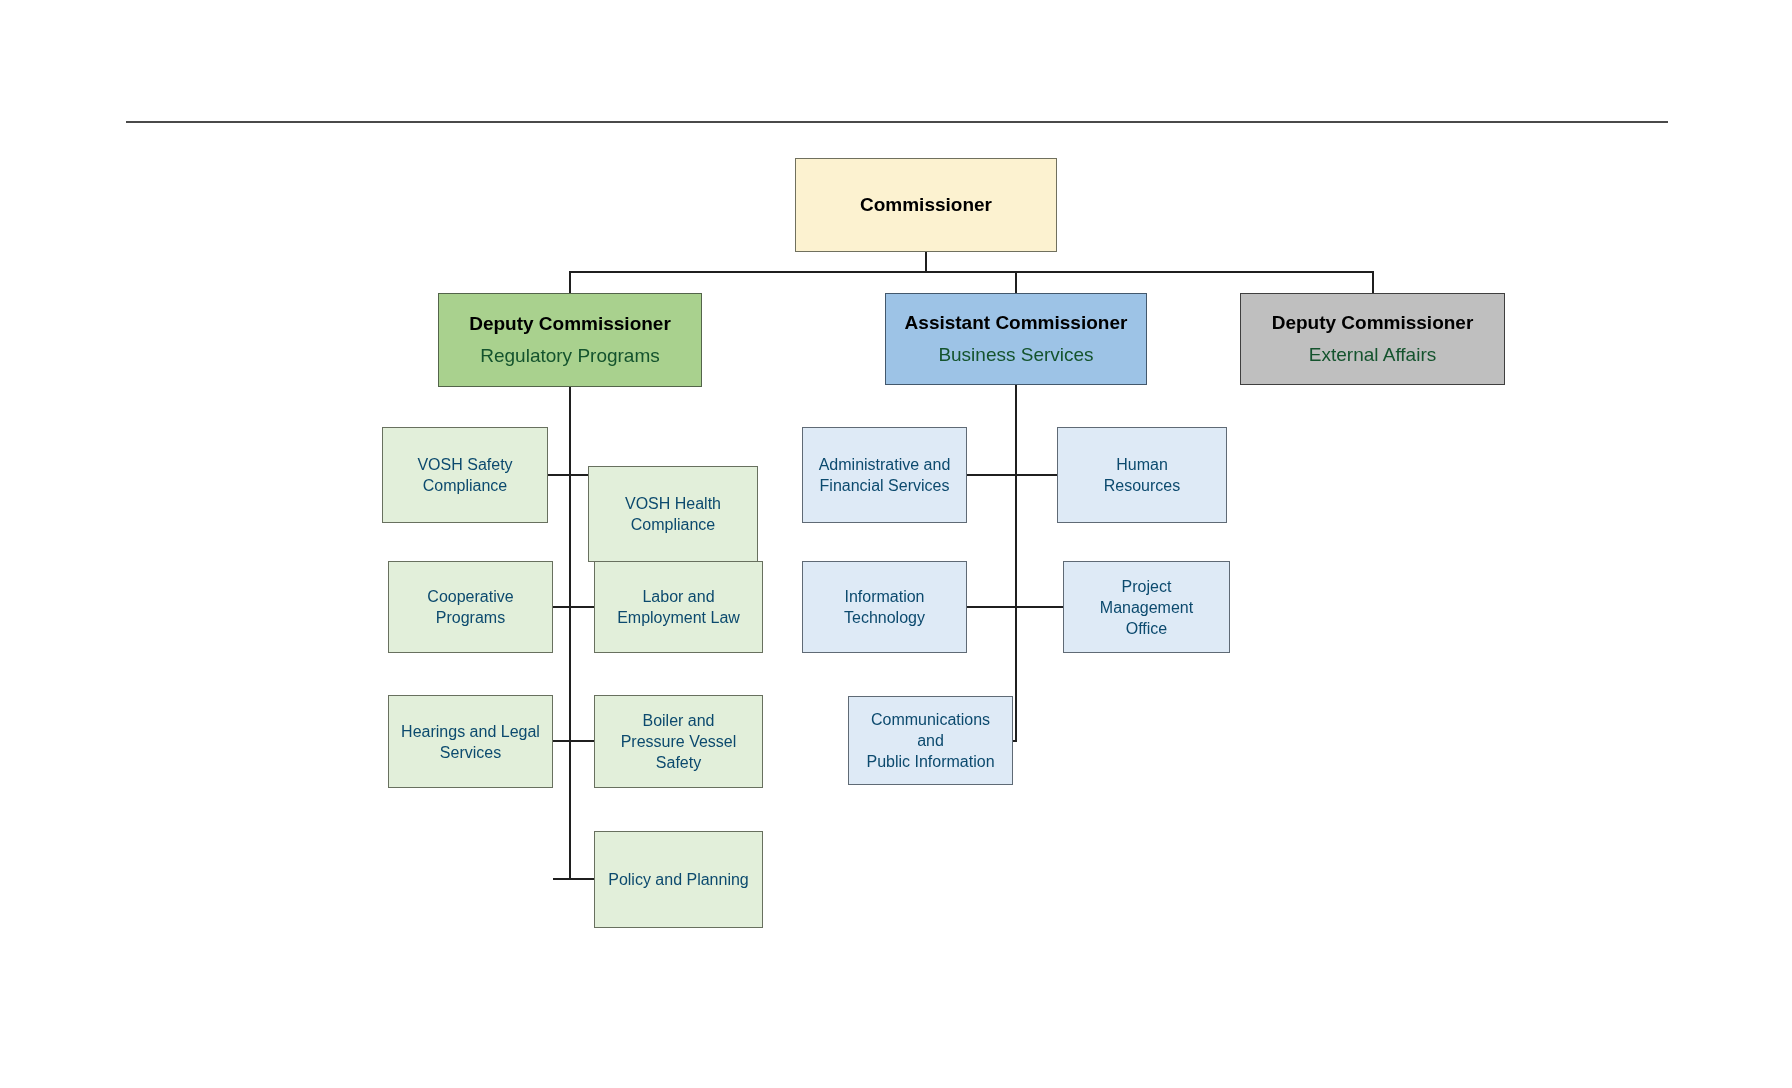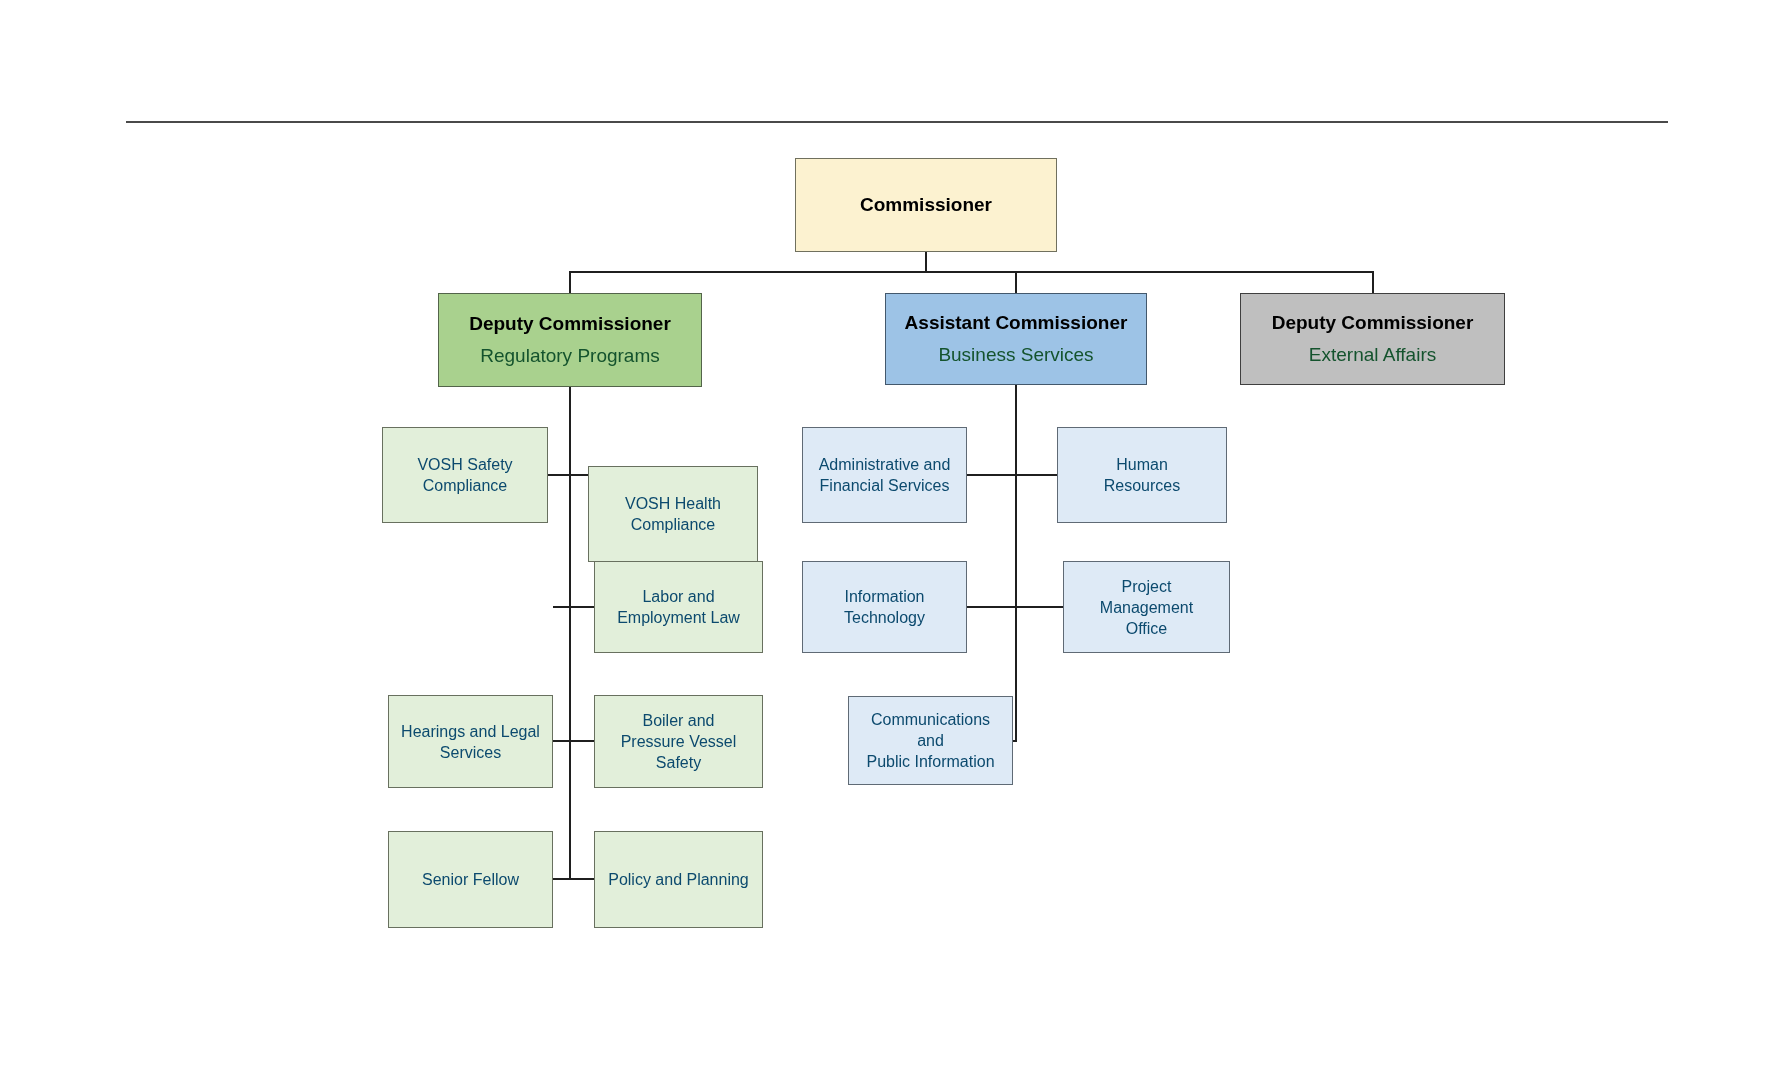--- a/index.html
+++ b/index.html
@@ -132,35 +132,36 @@
   </div>
 
   <div class="node fill-lgreen" id="n-vosh-safety">
     <span class="leaf-label">VOSH Safety
 Compliance</span>
   </div>
   <div class="node fill-lgreen" id="n-vosh-health">
     <span class="leaf-label">VOSH Health
 Compliance</span>
   </div>
+  <div class="node fill-lgreen" id="n-cooperative">
+    <span class="leaf-label">Cooperative
+Programs</span>
+  </div>
   <div class="node fill-lgreen" id="n-labor-law">
     <span class="leaf-label">Labor and
 Employment Law</span>
   </div>
   <div class="node fill-lgreen" id="n-hearings">
     <span class="leaf-label">Hearings and Legal
 Services</span>
   </div>
   <div class="node fill-lgreen" id="n-boiler">
     <span class="leaf-label">Boiler and
 Pressure Vessel
 Safety</span>
-  </div>
-  <div class="node fill-lgreen" id="n-senior-fellow">
-    <span class="leaf-label">Senior Fellow</span>
   </div>
   <div class="node fill-lgreen" id="n-policy">
     <span class="leaf-label">Policy and Planning</span>
   </div>
 
   <div class="node fill-lblue" id="n-admin-fin">
     <span class="leaf-label">Administrative and
 Financial Services</span>
   </div>
   <div class="node fill-lblue" id="n-hr">

